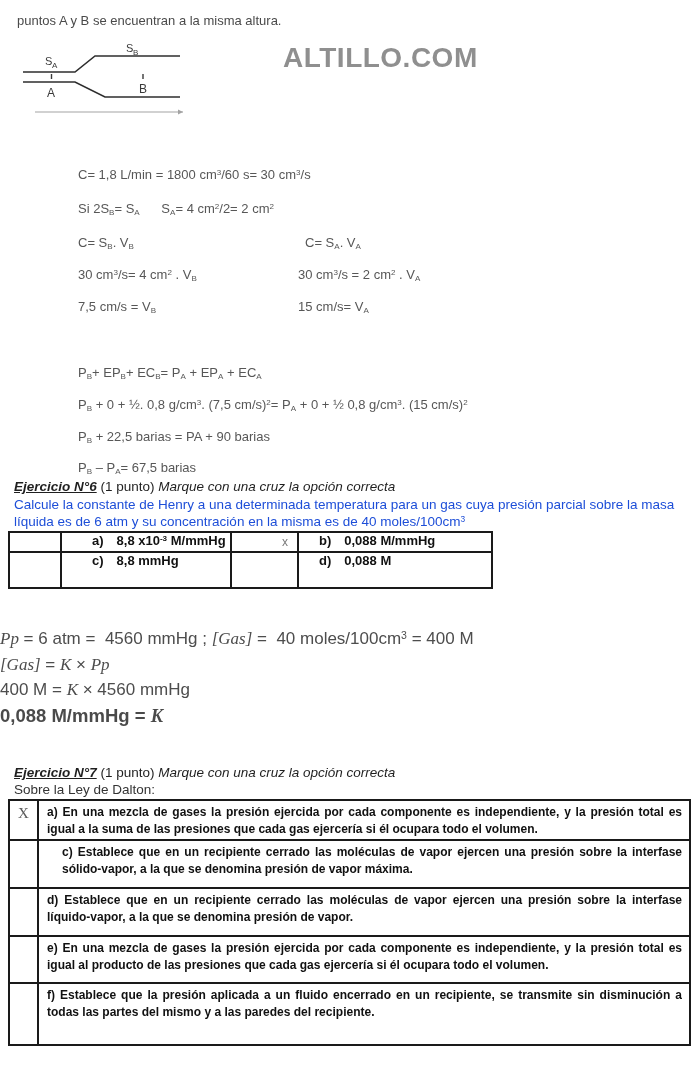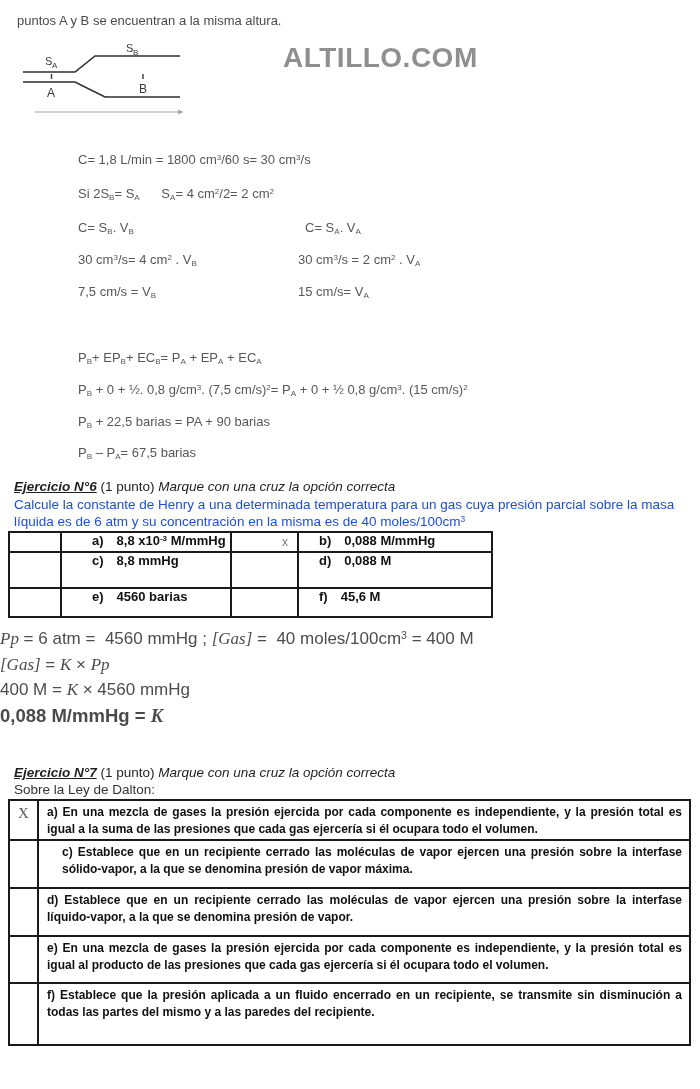--- a/index.html
+++ b/index.html
@@ -4,21 +4,21 @@
 <style>
   html,body{margin:0;padding:0;background:#ffffff;}
   .page{position:relative;width:700px;height:1089px;background:#fff;
         font-family:"Liberation Sans",sans-serif;color:#222;overflow:hidden;}
   sub,sup{font-size:0.62em;line-height:0;}
   sup{vertical-align:0.5em;}
   sub{vertical-align:-0.25em;}
   .abs{position:absolute;}
   .intro{font-size:13px;color:#4a4a4a;}
   .watermark{font-weight:bold;font-size:28px;color:#8f8f8f;letter-spacing:0.5px;}
-  .eq{position:absolute;white-space:pre;font-size:13px;color:#575757;}
+  .eq{position:absolute;white-space:pre;font-size:13px;color:#575757;margin-top:15px;}
   .ex-head{font-size:13.5px;color:#1f1f1f;white-space:pre;}
   .ex-title{font-weight:bold;font-style:italic;text-decoration:underline;}
   .ex-points{font-style:normal;}
   .ex-instr{font-style:italic;}
   .question{font-size:13.5px;color:#1d4ed8;line-height:17px;}
   .subtitle{font-size:13.5px;color:#333;}
   table{border-collapse:collapse;position:absolute;table-layout:fixed;}
   .t6 td,.t7 td{border:2px solid #1a1a1a;vertical-align:top;overflow:hidden;}
   .t6{font-size:13px;}
   .t6 .opt{color:#111;font-weight:bold;white-space:pre;}
@@ -101,26 +101,20 @@
       <td class="opt" style="height:17px;"><span class="letter" style="margin-left:29px;">a)</span><span style="margin-left:13px;">8,8 x10<sup>-3</sup> M/mmHg</span></td>
       <td class="markcell">x</td>
       <td class="opt"><span class="letter" style="margin-left:19px;">b)</span><span style="margin-left:13px;">0,088 M/mmHg</span></td>
     </tr>
     <tr>
       <td class="markcell"></td>
       <td class="opt" style="height:33px;"><span class="letter" style="margin-left:29px;">c)</span><span style="margin-left:13px;">8,8 mmHg</span></td>
       <td class="markcell"></td>
       <td class="opt"><span class="letter" style="margin-left:19px;">d)</span><span style="margin-left:13px;">0,088 M</span></td>
     </tr>
-    <tr>
-      <td class="markcell"></td>
-      <td class="opt" style="height:26px;"><span class="letter" style="margin-left:29px;">e)</span><span style="margin-left:13px;">4560 barias</span></td>
-      <td class="markcell"></td>
-      <td class="opt"><span class="letter" style="margin-left:19px;">f)</span><span style="margin-left:13px;">45,6 M</span></td>
-    </tr>
   </tbody>
     </table>
 
   <div class="math" style="top:629px;"><span class="mvar">Pp</span> = 6 atm =  4560 mmHg ; <span class="mvar">[Gas]</span> =  40 moles/100cm<sup>3</sup> = 400 M</div>
   <div class="math" style="top:655px;"><span class="mvar">[Gas]</span> = <span class="mvar">K</span> × <span class="mvar">Pp</span></div>
   <div class="math" style="top:680px;">400 M = <span class="mvar">K</span> × 4560 mmHg</div>
   <div class="math final" style="top:705px;">0,088 M/mmHg = <span class="mvar b">K</span></div>
 
   <div class="abs ex-head" style="top:765px;left:14px;"><span class="ex-title">Ejercicio N°7</span><span class="ex-points"> (1 punto) </span><span class="ex-instr">Marque con una cruz la opción correcta</span></div>
 

